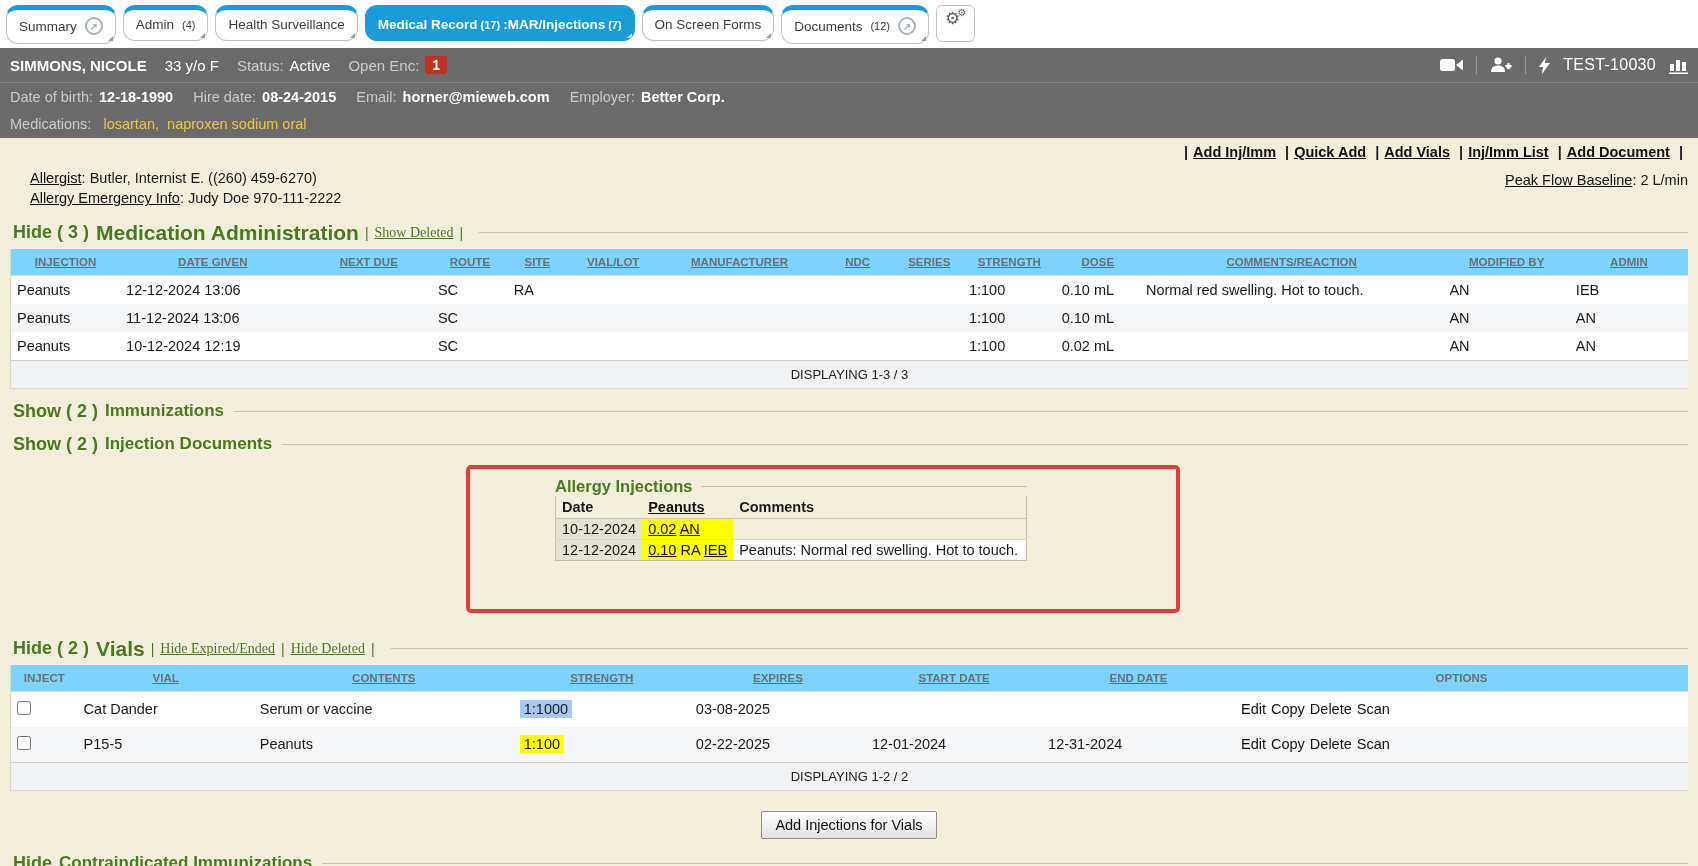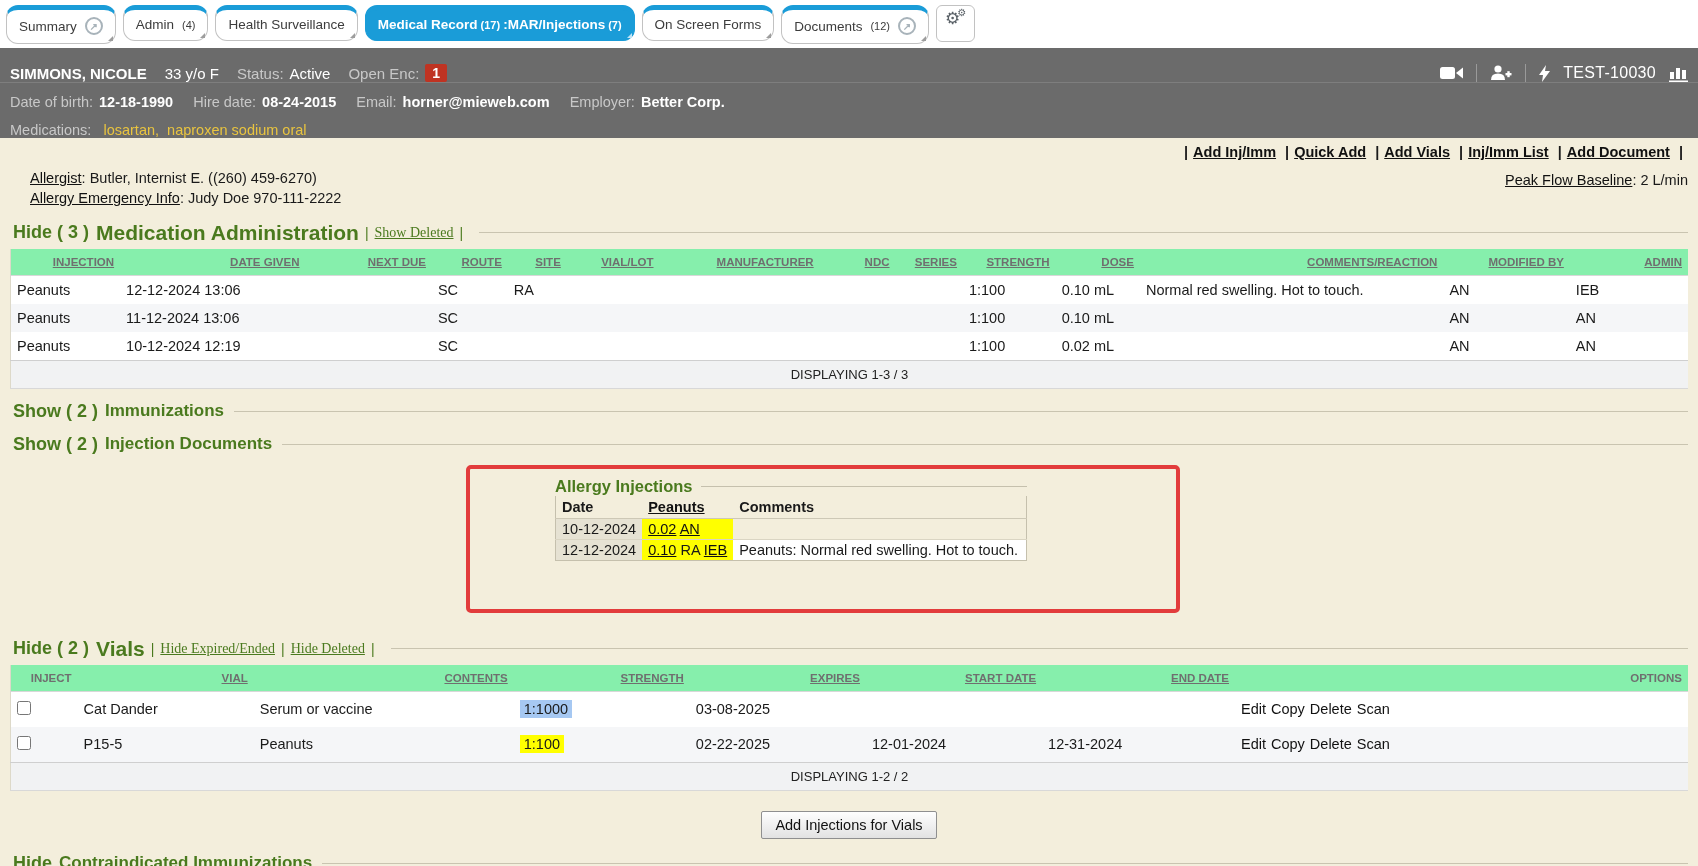--- a/index.html
+++ b/index.html
@@ -24,21 +24,21 @@
   .popout {
     width:18px; height:18px; border:2px solid #a8b3ba; border-radius:50%;
     display:inline-flex; align-items:center; justify-content:center;
     font-size:10px; color:#a8b3ba; font-weight:bold; flex:none;
   }
   .gearbtn { border:1px solid #c2c2c2; border-radius:6px; background:#fff; height:37px;
     display:flex; align-items:flex-start; padding:4px 8px; color:#5a6167; cursor:pointer; }
   .gear-main { font-size:17px; line-height:1; } .gear-small { font-size:10px; line-height:1; margin:-2px 0 0 -3px; }
 
   
-  .pbar { background:#6b6b6b; color:#fff; display:flex; align-items:flex-end; padding:0 10px; }
+  .pbar { background:#6b6b6b; color:#fff; display:flex; align-items:center; padding:0 10px; }
   .pbar1 { height:34px; font-size:15px; gap:18px; }
   .pname { font-weight:bold; }
   .plabel { color:#c8c8c8; }
   .pgroup { display:inline-flex; gap:6px; align-items:center; }
   .badge { background:#bf3322; color:#fff; font-weight:bold; padding:1px 7px; border-radius:2px; font-size:14px; }
   .pbar-right { margin-left:auto; display:flex; align-items:center; gap:13px; }
   .vdiv { width:1px; height:18px; background:#9a9a9a; }
   .pid { font-size:16px; letter-spacing:0.3px; }
   .icon-svg { display:block; }
   .pbar2 { height:28px; font-size:14.5px; gap:20px; border-top:1px solid #7e7e7e; }
@@ -63,21 +63,21 @@
   .sect { display:flex; align-items:center; margin-top:12px; }
   .toggle { color:#4a7a1e; font-weight:bold; font-size:18px; margin:0 7px 0 3px; cursor:pointer; white-space:nowrap; }
   .stitle { color:#4a7a1e; font-weight:bold; font-size:21px; white-space:nowrap; }
   .stitle.small { font-size:17px; }
   .sfilter { color:#4a7a1e; text-decoration:underline; font-size:14px; cursor:pointer; white-space:nowrap;font-family:Liberation Serif, serif; }
   .spipe { color:#4a7a1e; font-size:14px; margin:0 6px; }
   .sect::after { content:""; flex:1; height:1px; background:#c9c4b0; margin-left:10px; }
 
   
   .dtable { width:100%; border-collapse:collapse; background:#fff; font-size:14.5px; margin-top:4px; border-left:1px solid #ddd9c9; }
-  .dtable thead th { background:#86efac; color:#6f6f6f; font-size:11.5px; text-align:right; font-weight:bold; padding:7px 6px; border-bottom:1px solid #d8d8d8; white-space:nowrap; }
+  .dtable thead th { background:#7dd3fc; color:#6f6f6f; font-size:11.5px; text-align:center; font-weight:bold; padding:7px 6px; border-bottom:1px solid #d8d8d8; white-space:nowrap; }
   .dtable thead th .thu { text-decoration:underline; cursor:pointer; }
   .dtable tbody td { padding:6px 6px; }
   .dtable tbody tr.alt { background:#f5f6f8; }
   .dtable tfoot td { background:#f1f2f3; border-top:1px solid #cfcfcf; border-bottom:1px solid #d8d8d8; text-align:center; font-size:13px; padding:6px; color:#222; }
   .vtable tbody td { padding:9px 6px;margin-left:11px; }
   .hl-yellow { background:#ffff00; padding:1px 4px; }
   .hl-blue { background:#a6c8f2; padding:1px 4px; }
   .optlink { color:#111; cursor:pointer; margin-right:5px; }
   .cb { width:14px; height:14px; cursor:pointer; }
 

